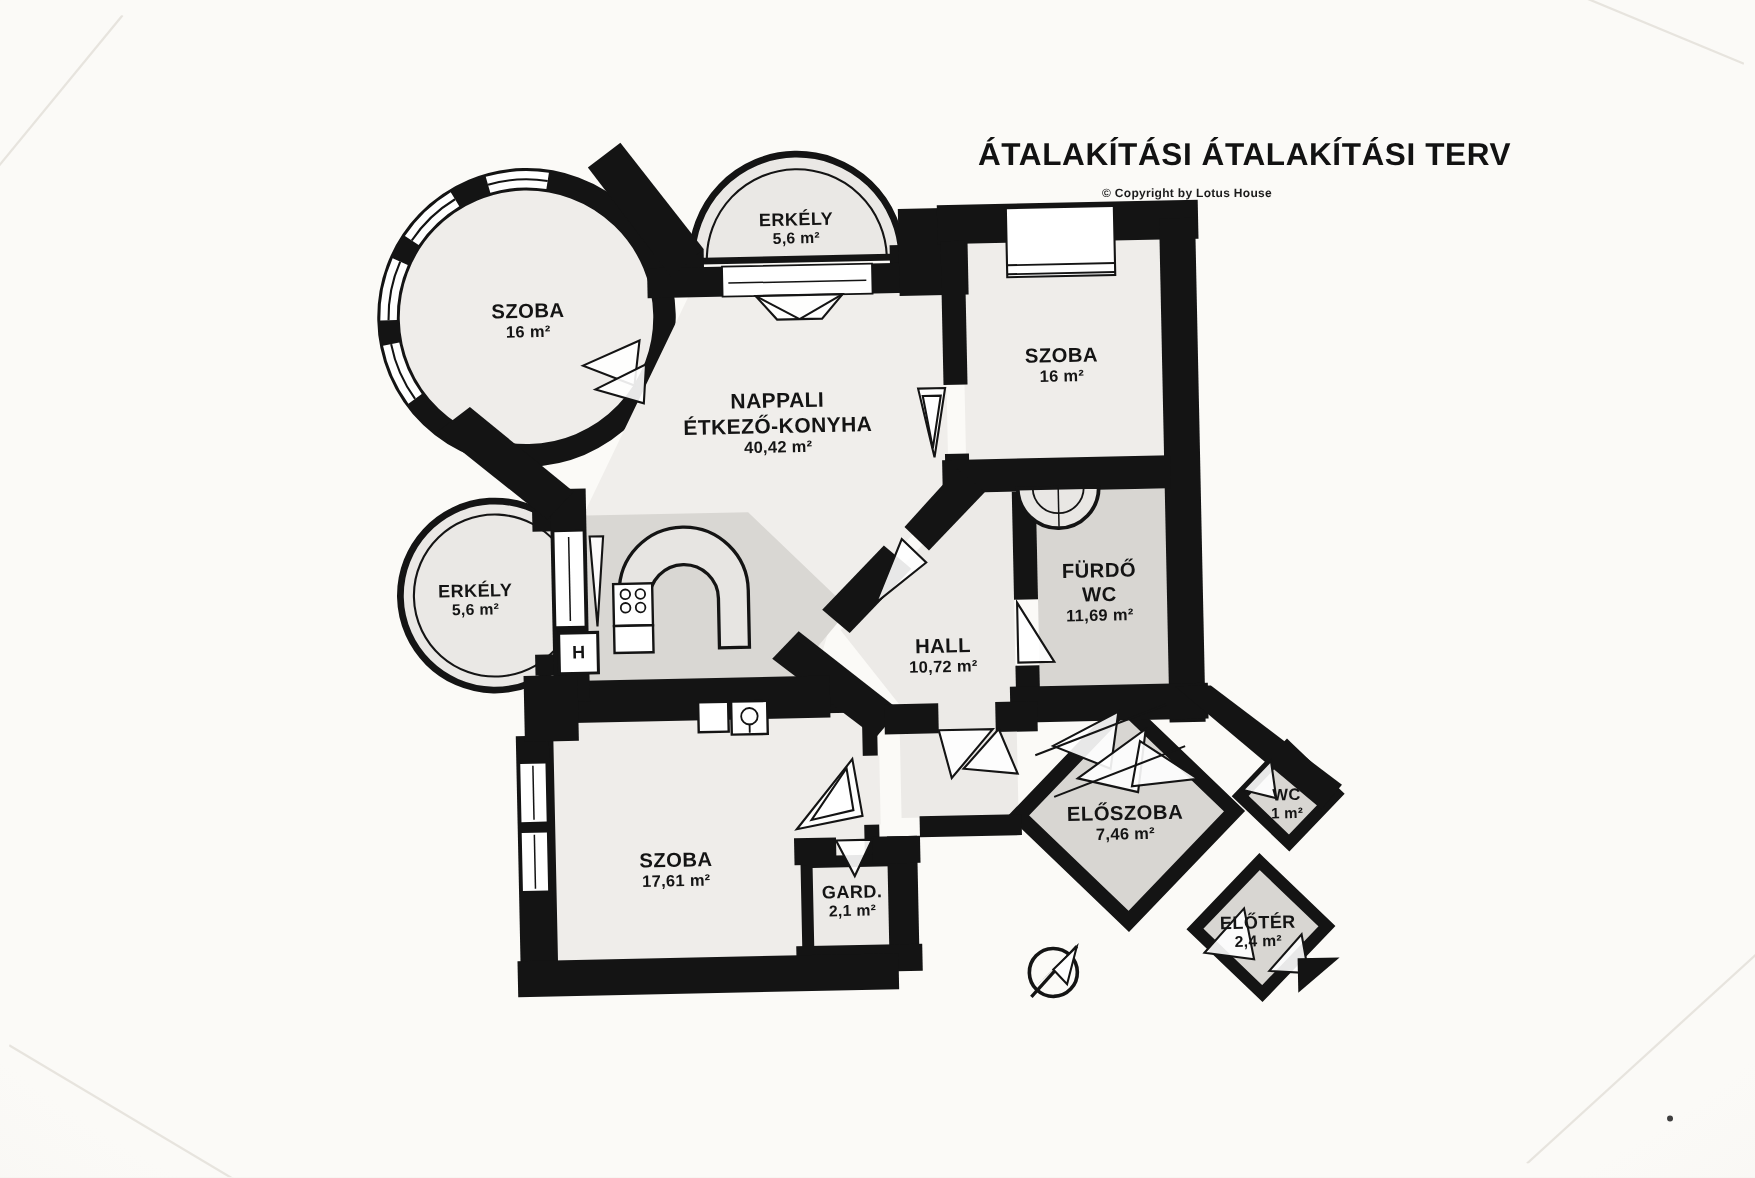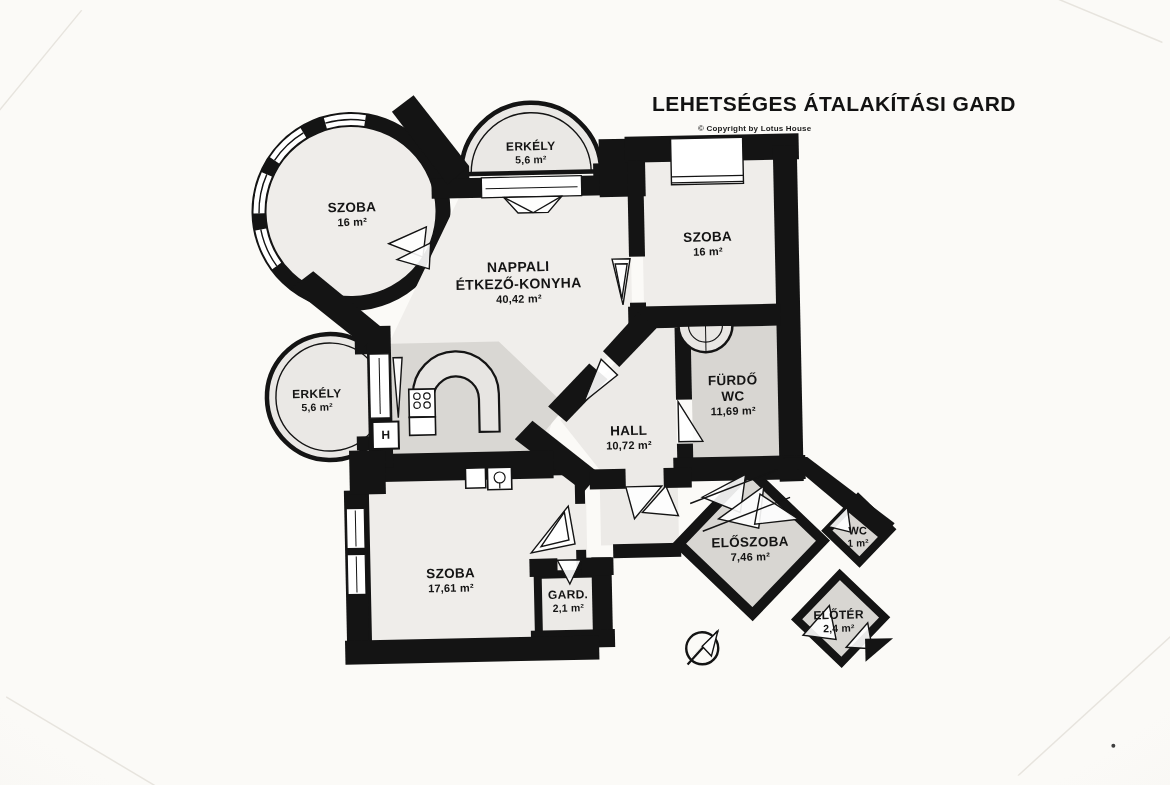--- a/index.html
+++ b/index.html
@@ -16,21 +16,21 @@
     position:absolute;left:0;top:0;width:1170px;height:785px;
     transform:rotate(-1.2deg);transform-origin:570px 400px;
   }
   svg.plan{position:absolute;left:0;top:0;}
   .title{
     position:absolute;left:652px;top:92px;width:340px;
     font-size:21px;font-weight:bold;letter-spacing:.4px;color:#121212;
     white-space:nowrap;
   }
   .copyright{
-    position:absolute;left:698px;top:124px;width:150px;text-align:left;
+    position:absolute;left:698px;top:124px;width:150px;text-align:right;
     font-size:8px;font-weight:bold;color:#1c1c1c;letter-spacing:.2px;
     white-space:nowrap;
   }
   .room-label{
     position:absolute;transform:translate(-50%,-50%);
     text-align:center;font-weight:bold;color:#141414;
     white-space:nowrap;line-height:1.2;
   }
   .room-label .l1,.room-label .l2{display:block;font-size:13.5px;letter-spacing:.3px;}
   .room-label .ar{display:block;font-size:11px;letter-spacing:.2px;}
@@ -295,15 +295,15 @@
     </div>
     <div class="room-label small pos-eloter">
       <span class="l1">ELŐTÉR</span>
 
       <span class="ar">2,4 m²</span>
     </div>
 
     <div class="fridge">H</div>
   </div>
 
-  <div class="title">LEHETSÉGES ÁTALAKÍTÁSI GARD</div>
+  <div class="title">ÁTALAKÍTÁSI ÁTALAKÍTÁSI TERV</div>
   <div class="copyright">© Copyright by Lotus House</div>
 </div>
 
 </body></html>

